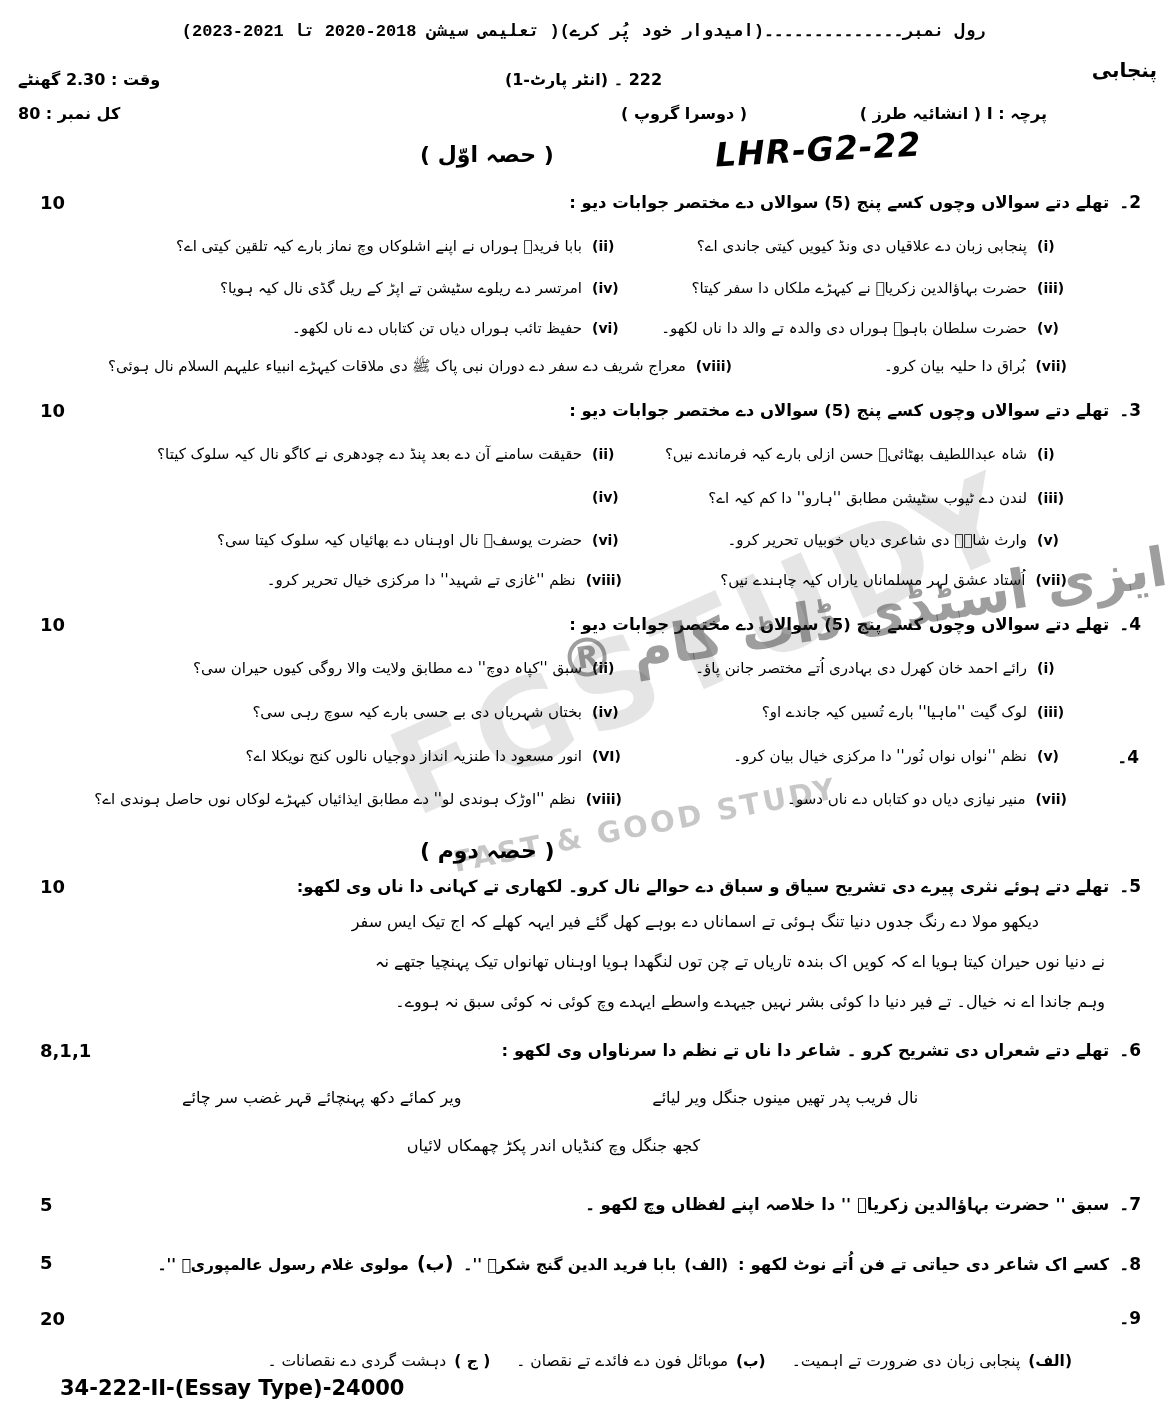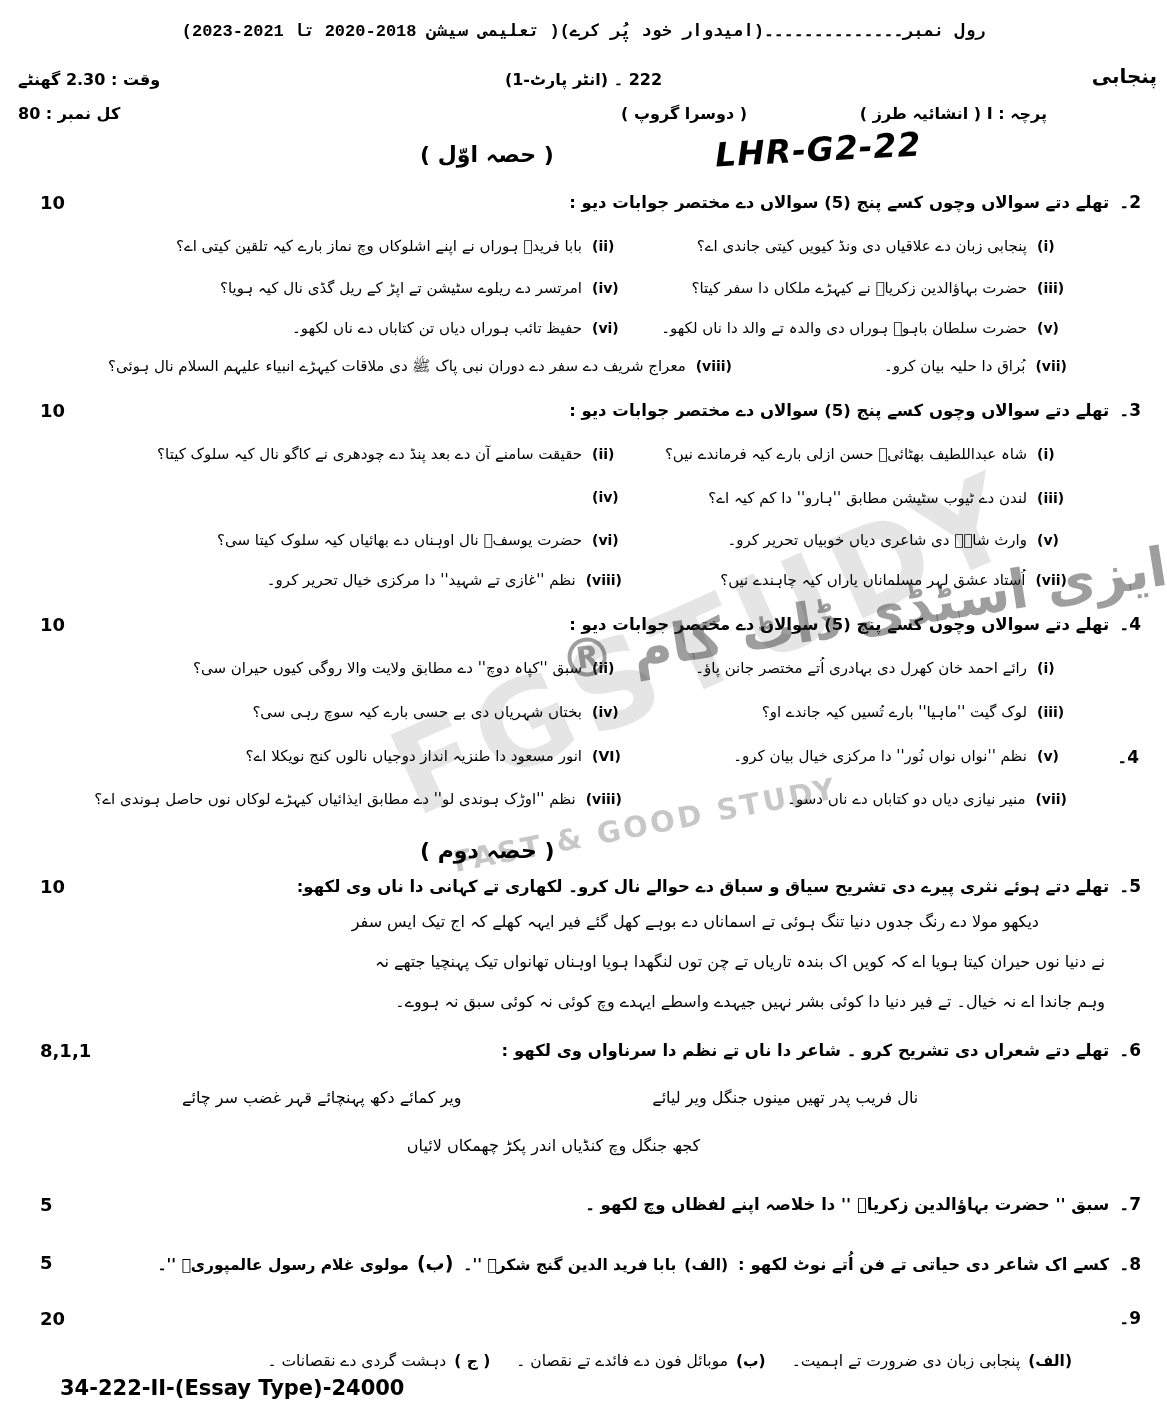--- a/index.html
+++ b/index.html
@@ -4,21 +4,21 @@
 <style>
   html,body{margin:0;padding:0;background:#e8e8e8;}
   .page{
     position:relative;width:1167px;height:1415px;margin:0 auto;
     background:#ffffff;color:#000;direction:rtl;overflow:hidden;
     font-family:"DejaVu Sans",sans-serif;
   }
   .abs{position:absolute;}
   
   .roll-line{top:20px;right:90px;left:90px;text-align:center;font-size:17px;font-weight:bold;white-space:nowrap;font-family:Liberation Mono, monospace;}
-  .subject{top:58px;right:10px;font-size:20px;font-weight:bold;margin-top:6px;}
+  .subject{top:58px;right:10px;font-size:20px;font-weight:bold;}
   .time{top:70px;left:18px;font-size:16px;font-weight:bold;white-space:nowrap;}
   .code-line{top:70px;right:420px;left:420px;text-align:center;font-size:16px;font-weight:bold;white-space:nowrap;}
   .paper-line{top:104px;right:120px;font-size:16px;font-weight:bold;white-space:nowrap;}
   .group-line{top:104px;right:420px;left:420px;text-align:right;font-size:16px;font-weight:bold;white-space:nowrap;}
   .total{top:104px;left:18px;font-size:16px;font-weight:bold;white-space:nowrap;}
   .part-head{right:420px;left:420px;text-align:left;font-size:22px;font-weight:bold;white-space:nowrap;}
   .handwritten{
     top:130px;left:715px;font-size:33px;font-weight:900;font-style:italic;
     letter-spacing:1px;transform:rotate(-3deg);white-space:nowrap;
   }

